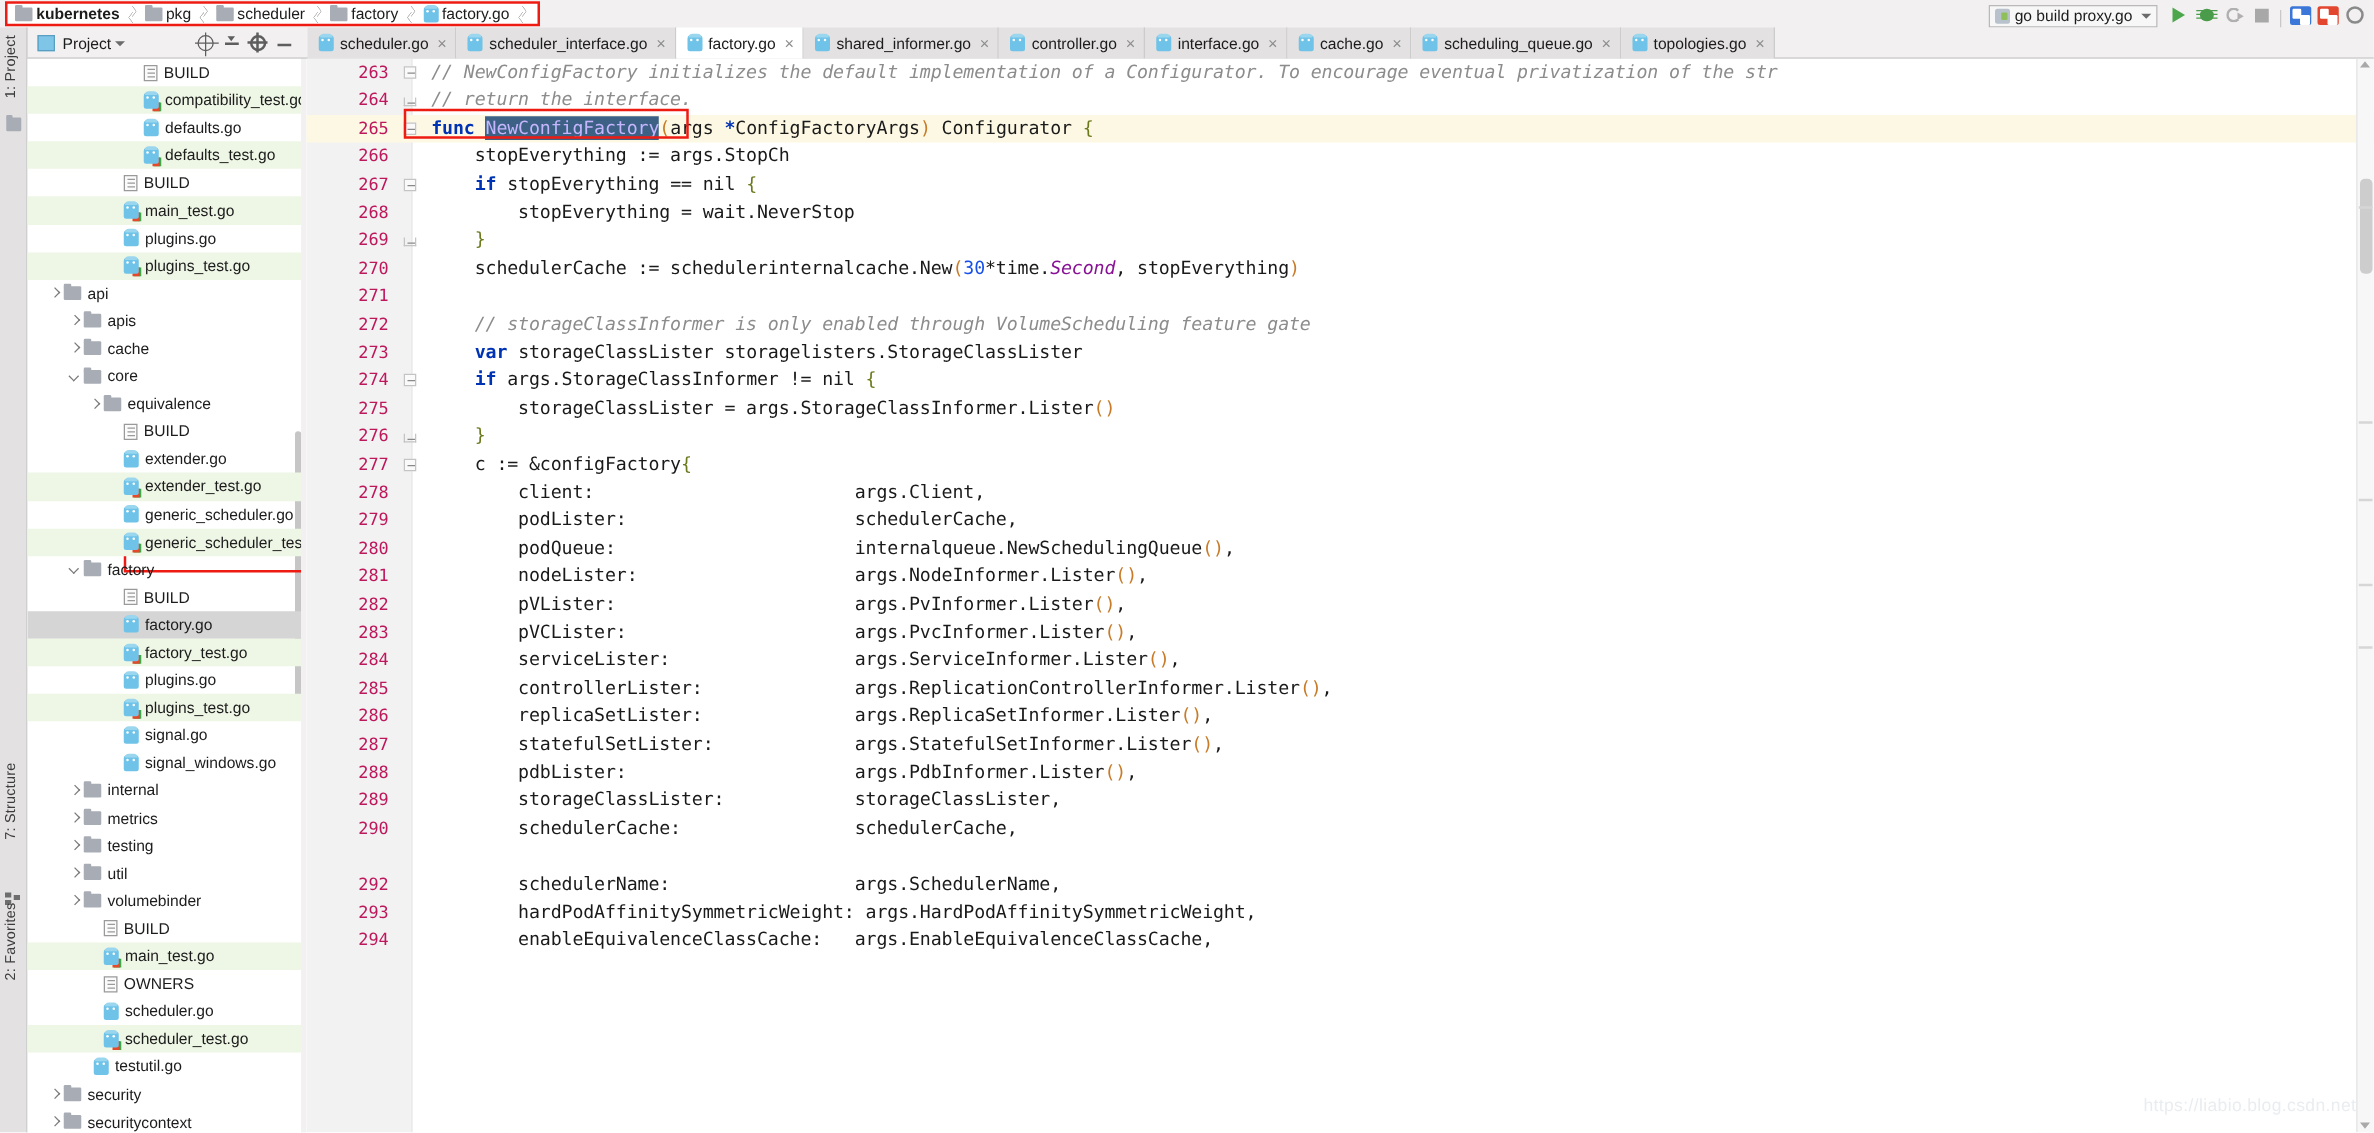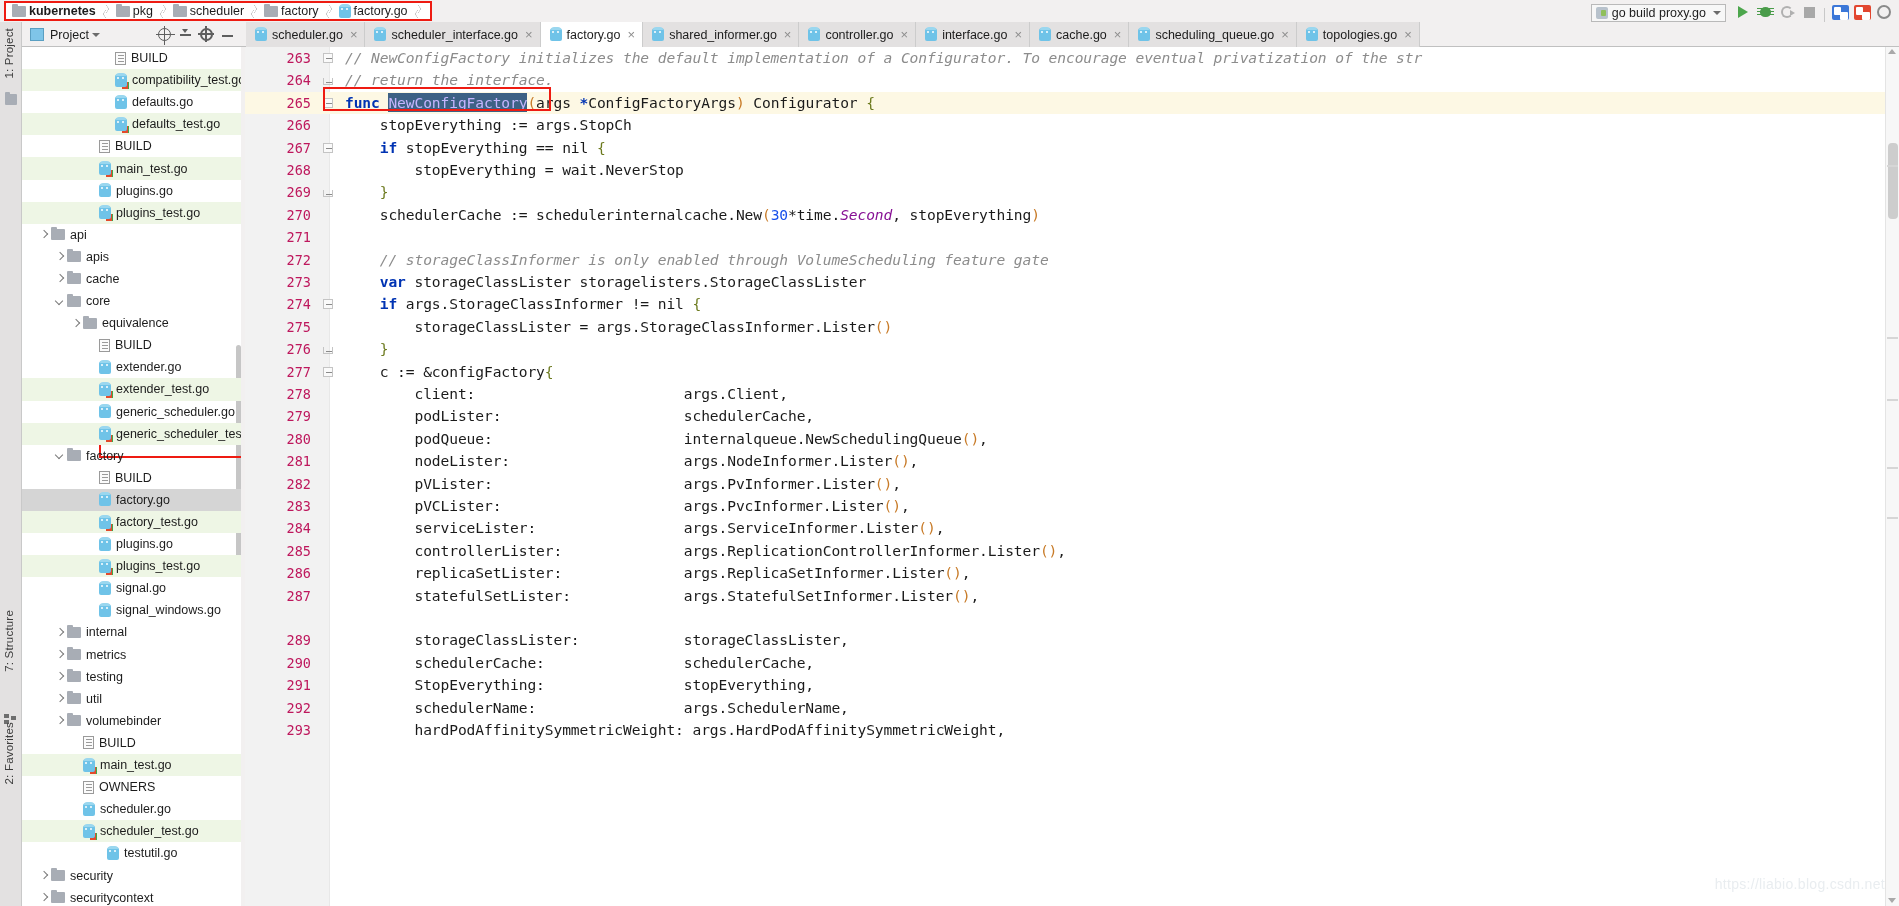--- a/index.html
+++ b/index.html
@@ -622,21 +622,21 @@
       <div class="trow" style="padding-left: 48px;">
         <span class="tw-arrow"></span>
         <span class="ic-go"></span>
         <span class="tlabel">scheduler.go</span>
       </div>
       <div class="trow alt" style="padding-left: 48px;">
         <span class="tw-arrow"></span>
         <span class="ic-go test"></span>
         <span class="tlabel">scheduler_test.go</span>
       </div>
-      <div class="trow" style="padding-left: 72px;">
+      <div class="trow" style="padding-left: 40px;">
         <span class="tw-arrow"></span>
         <span class="ic-go"></span>
         <span class="tlabel">testutil.go</span>
       </div>
       <div class="trow" style="padding-left: 16px;">
         <span class="tw-arrow r"></span>
         <span class="ic-folder"></span>
         <span class="tlabel">security</span>
       </div>
       <div class="trow" style="padding-left: 16px;">
@@ -668,25 +668,26 @@
         <div class="cline" style="top: 336px;"><span class="lnum">278</span><span class="ctext"><span>        client:                        args.Client,</span></span></div>
         <div class="cline" style="top: 358.4px;"><span class="lnum">279</span><span class="ctext"><span>        podLister:                     schedulerCache,</span></span></div>
         <div class="cline" style="top: 380.8px;"><span class="lnum">280</span><span class="ctext"><span>        podQueue:                      internalqueue.NewSchedulingQueue</span><span class="pn">()</span><span>,</span></span></div>
         <div class="cline" style="top: 403.2px;"><span class="lnum">281</span><span class="ctext"><span>        nodeLister:                    args.NodeInformer.Lister</span><span class="pn">()</span><span>,</span></span></div>
         <div class="cline" style="top: 425.6px;"><span class="lnum">282</span><span class="ctext"><span>        pVLister:                      args.PvInformer.Lister</span><span class="pn">()</span><span>,</span></span></div>
         <div class="cline" style="top: 448px;"><span class="lnum">283</span><span class="ctext"><span>        pVCLister:                     args.PvcInformer.Lister</span><span class="pn">()</span><span>,</span></span></div>
         <div class="cline" style="top: 470.4px;"><span class="lnum">284</span><span class="ctext"><span>        serviceLister:                 args.ServiceInformer.Lister</span><span class="pn">()</span><span>,</span></span></div>
         <div class="cline" style="top: 492.8px;"><span class="lnum">285</span><span class="ctext"><span>        controllerLister:              args.ReplicationControllerInformer.Lister</span><span class="pn">()</span><span>,</span></span></div>
         <div class="cline" style="top: 515.2px;"><span class="lnum">286</span><span class="ctext"><span>        replicaSetLister:              args.ReplicaSetInformer.Lister</span><span class="pn">()</span><span>,</span></span></div>
         <div class="cline" style="top: 537.6px;"><span class="lnum">287</span><span class="ctext"><span>        statefulSetLister:             args.StatefulSetInformer.Lister</span><span class="pn">()</span><span>,</span></span></div>
+        <div class="cline" style="top: 560px;"><span class="lnum">288</span><span class="ctext"><span>        pdbLister:                     args.PdbInformer.Lister</span><span class="pn">()</span><span>,</span></span></div>
         <div class="cline" style="top: 582.4px;"><span class="lnum">289</span><span class="ctext"><span>        storageClassLister:            storageClassLister,</span></span></div>
         <div class="cline" style="top: 604.8px;"><span class="lnum">290</span><span class="ctext"><span>        schedulerCache:                schedulerCache,</span></span></div>
-        <div class="cline" style="top: 627.2px;"><span class="lnum">291</span><span class="ctext"><span>        StopEverything:                stopEverything,</span></span></div>
         <div class="cline" style="top: 649.6px;"><span class="lnum">292</span><span class="ctext"><span>        schedulerName:                 args.SchedulerName,</span></span></div>
         <div class="cline" style="top: 672px;"><span class="lnum">293</span><span class="ctext"><span>        hardPodAffinitySymmetricWeight: args.HardPodAffinitySymmetricWeight,</span></span></div>
+        <div class="cline" style="top: 694.4px;"><span class="lnum">294</span><span class="ctext"><span>        enableEquivalenceClassCache:   args.EnableEquivalenceClassCache,</span></span></div>
       </div>
     <div class="code-redbox"></div>
     <div class="ed-sb">
       <div class="updn up" style="top:2px;"></div>
       <div class="thumb"></div>
       <div class="mk" style="top:118px;"></div>
       <div class="mk" style="top:290px;"></div>
       <div class="mk" style="top:352px;"></div>
       <div class="mk" style="top:420px;"></div>
       <div class="mk" style="top:470px;"></div>

